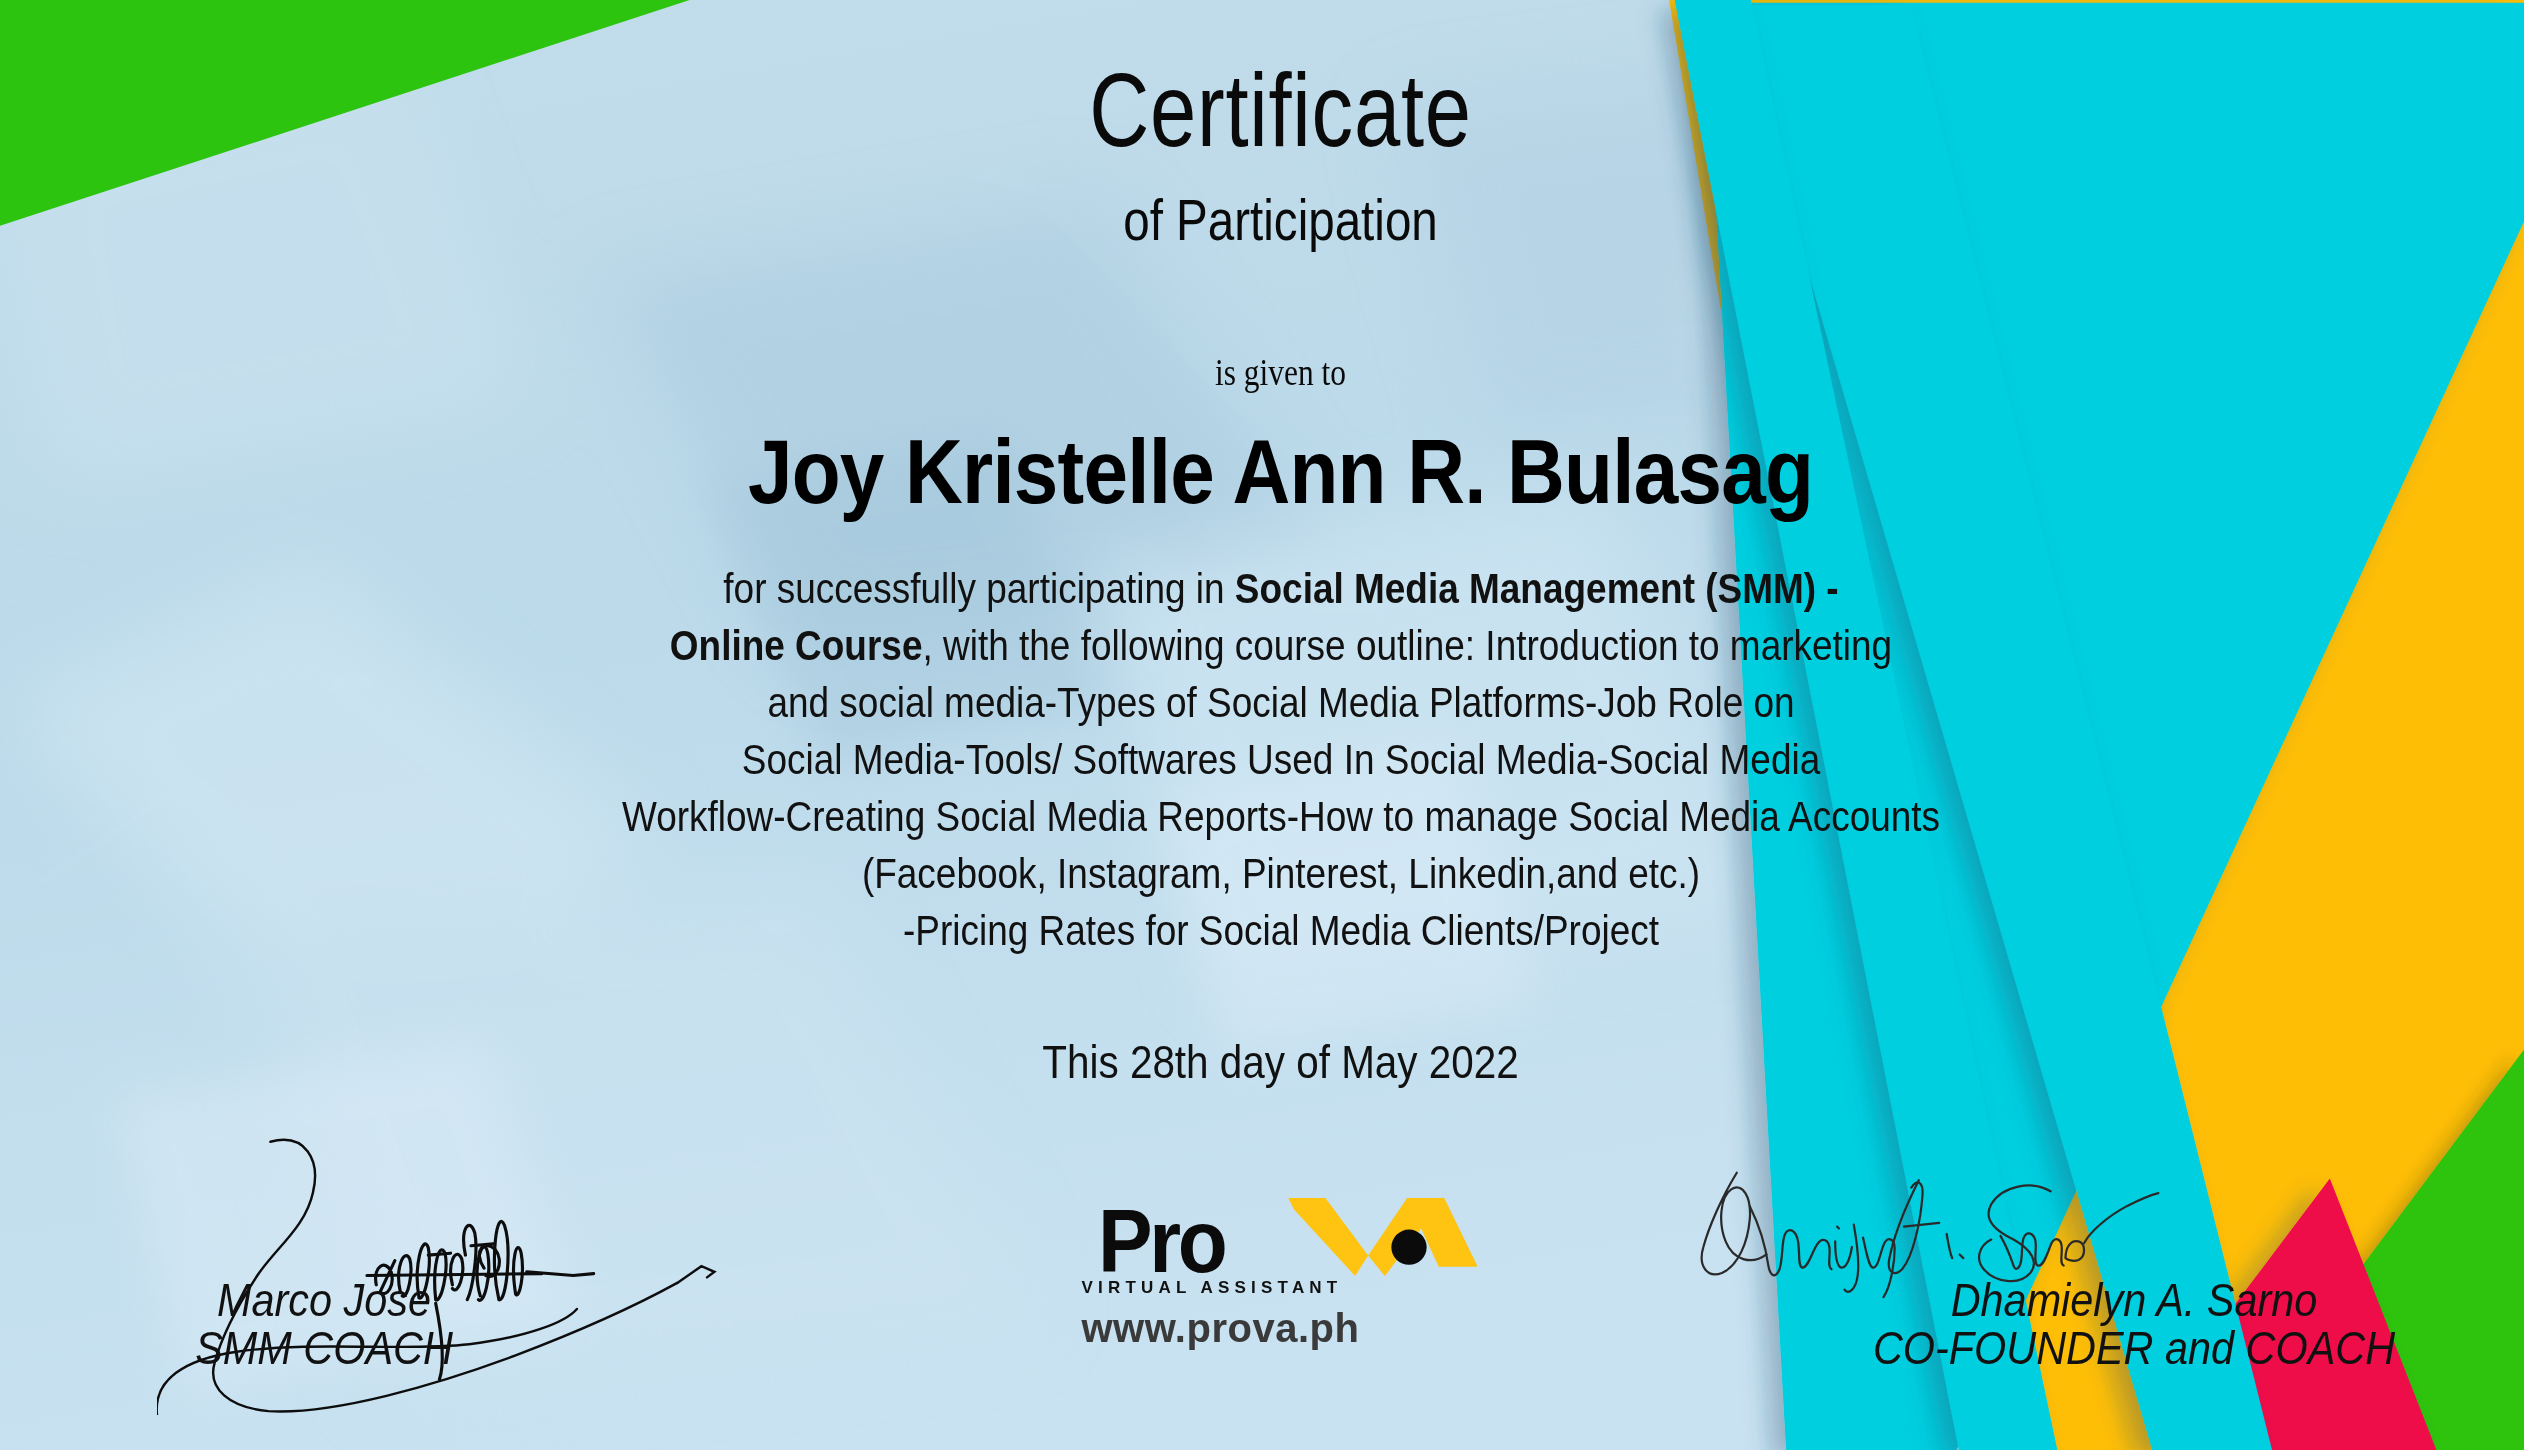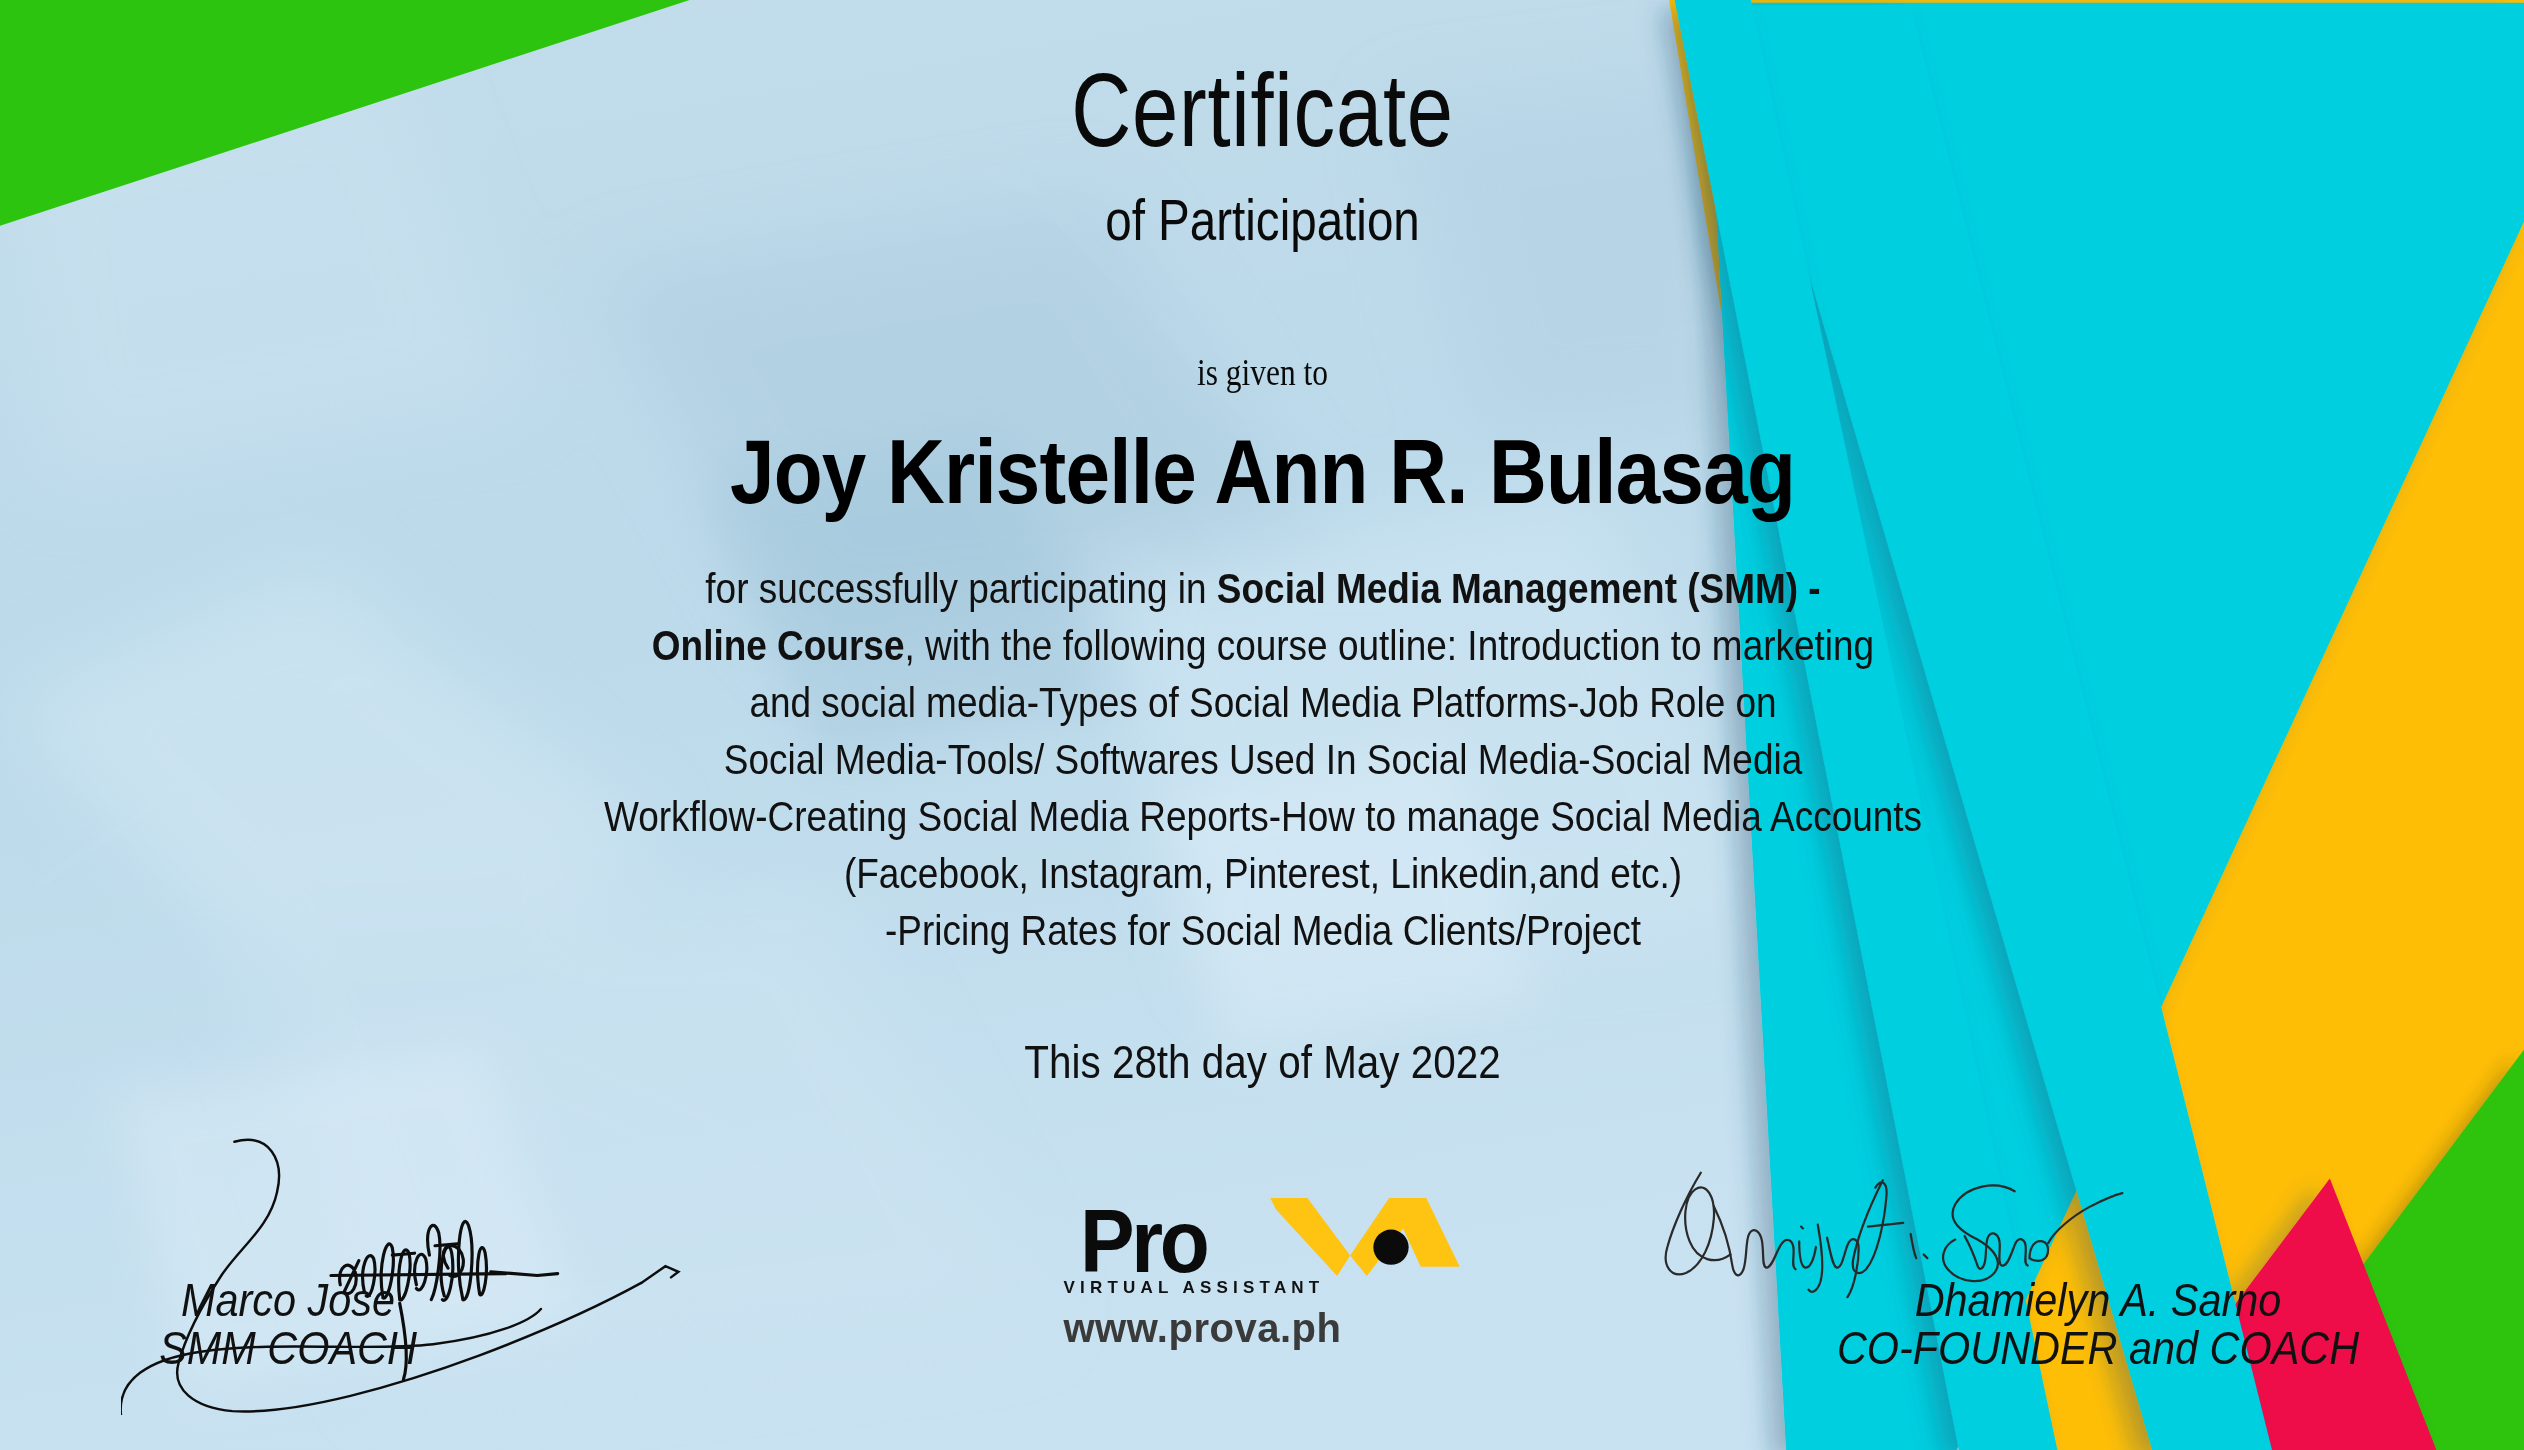--- a/index.html
+++ b/index.html
@@ -8,21 +8,21 @@
     width:2525px;height:1451px;
     overflow:hidden;
     background:#b9d9ea;
     font-family:"Liberation Sans", sans-serif;
     -webkit-font-smoothing:antialiased;
   }
   
   #bg-texture{position:absolute;inset:0;z-index:0;}
   #deco{position:absolute;inset:0;z-index:1;}
   
-  #content{position:absolute;inset:0;z-index:3;}
+  #content{position:absolute;inset:0;z-index:3;margin-left:36px;}
 
   .title-main{
     position:absolute;left:0;right:0;top:58px;
     text-align:center;
     font-size:104px;
     line-height:1.0;
     font-weight:300;
     letter-spacing:0.9px;
     color:#0a0a0a;
     transform:scaleX(.80);

